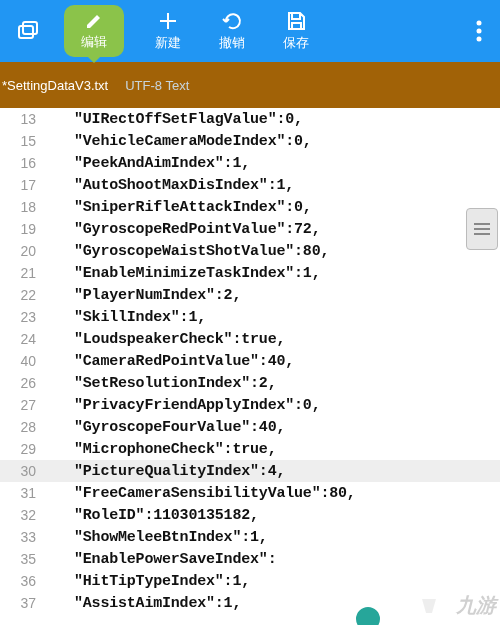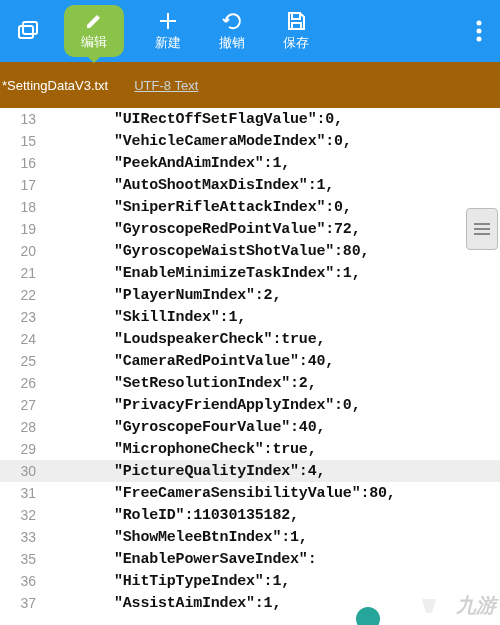--- a/index.html
+++ b/index.html
@@ -5,23 +5,23 @@
   * { margin: 0; padding: 0; box-sizing: border-box; }
   body { width: 500px; height: 625px; font-family: Arial, sans-serif; background: #fff; overflow: hidden; position: relative; }
   .toolbar { height: 62px; background: #2196F3; display: flex; align-items: center; padding: 0 4px; }
   .tb-item { display: flex; flex-direction: column; align-items: center; justify-content: center; color: #fff; width: 64px; height: 62px; }
   .tb-item.single { width: 48px; }
   .tb-item .lbl { font-size: 13px; margin-top: 2px; }
   .edit-btn { background: #8BC34A; border-radius: 10px; width: 60px; height: 52px; margin: 0 12px; display: flex; flex-direction: column; align-items: center; justify-content: center; position: relative; }
   .edit-btn::after { content: ""; position: absolute; bottom: -6px; left: 50%; transform: translateX(-50%); border-left: 6px solid transparent; border-right: 6px solid transparent; border-top: 6px solid #8BC34A; }
   .more-dots { color: #fff; font-size: 22px; margin-left: auto; padding: 0 14px; }
   .file-bar { height: 46px; background: #a16207; display: flex; align-items: center; padding-left: 2px; font-size: 13px; color: #fff; }
-  .file-bar .enc { margin-left: 26px; color: #cfe8ff; opacity: 0.85; text-decoration: underline; }
+  .file-bar .enc { margin-left: 17px; color: #cfe8ff; opacity: 0.85; }
   .editor { height: 535px; overflow: hidden; position: relative; }
-  .line { display: flex; height: 22px; align-items: center; gap: 40px; }
+  .line { display: flex; height: 22px; align-items: center; }
   .line.hl { background: #eeeeee; }
   .gutter { width: 44px; text-align: right; padding-right: 8px; color: #999; font-size: 14px; font-family: Verdana, sans-serif; }
   .code { font-family: "Courier New", monospace; font-size: 15px; font-weight: bold; color: #111; padding-left: 30px; white-space: pre; letter-spacing: -0.2px; }
   .scroll { position: absolute; right: 2px; top: 100px; width: 32px; height: 42px; background: #e8e8e8; border: 1px solid #bbb; border-radius: 4px; display: flex; align-items: center; justify-content: center;}
   .scroll span { width: 16px; height: 2px; background: #888; box-shadow: 0 -5px 0 #888, 0 5px 0 #888; }
   .cursor-dot { position: absolute; width: 24px; height: 24px; background: #26A69A; border-radius: 50% 50% 50% 0; transform: rotate(-45deg); left: 356px; top: 499px; }
   .watermark { position: absolute; right: 4px; bottom: 6px; font-size: 20px; font-style: italic; font-weight: bold; color: rgba(120,120,120,0.35); display:flex; align-items:center; gap:16px;}
   .watermark svg { opacity: 0.35; }
   svg { display: block; }
 </style>
@@ -116,21 +116,21 @@
     </div>
     <div class="line">
       <div class="gutter">23</div>
       <div class="code">"SkillIndex":1,</div>
     </div>
     <div class="line">
       <div class="gutter">24</div>
       <div class="code">"LoudspeakerCheck":true,</div>
     </div>
     <div class="line">
-      <div class="gutter">25</div>
+      <div class="gutter">40</div>
       <div class="code">"CameraRedPointValue":40,</div>
     </div>
     <div class="line">
       <div class="gutter">26</div>
       <div class="code">"SetResolutionIndex":2,</div>
     </div>
     <div class="line">
       <div class="gutter">27</div>
       <div class="code">"PrivacyFriendApplyIndex":0,</div>
     </div>

